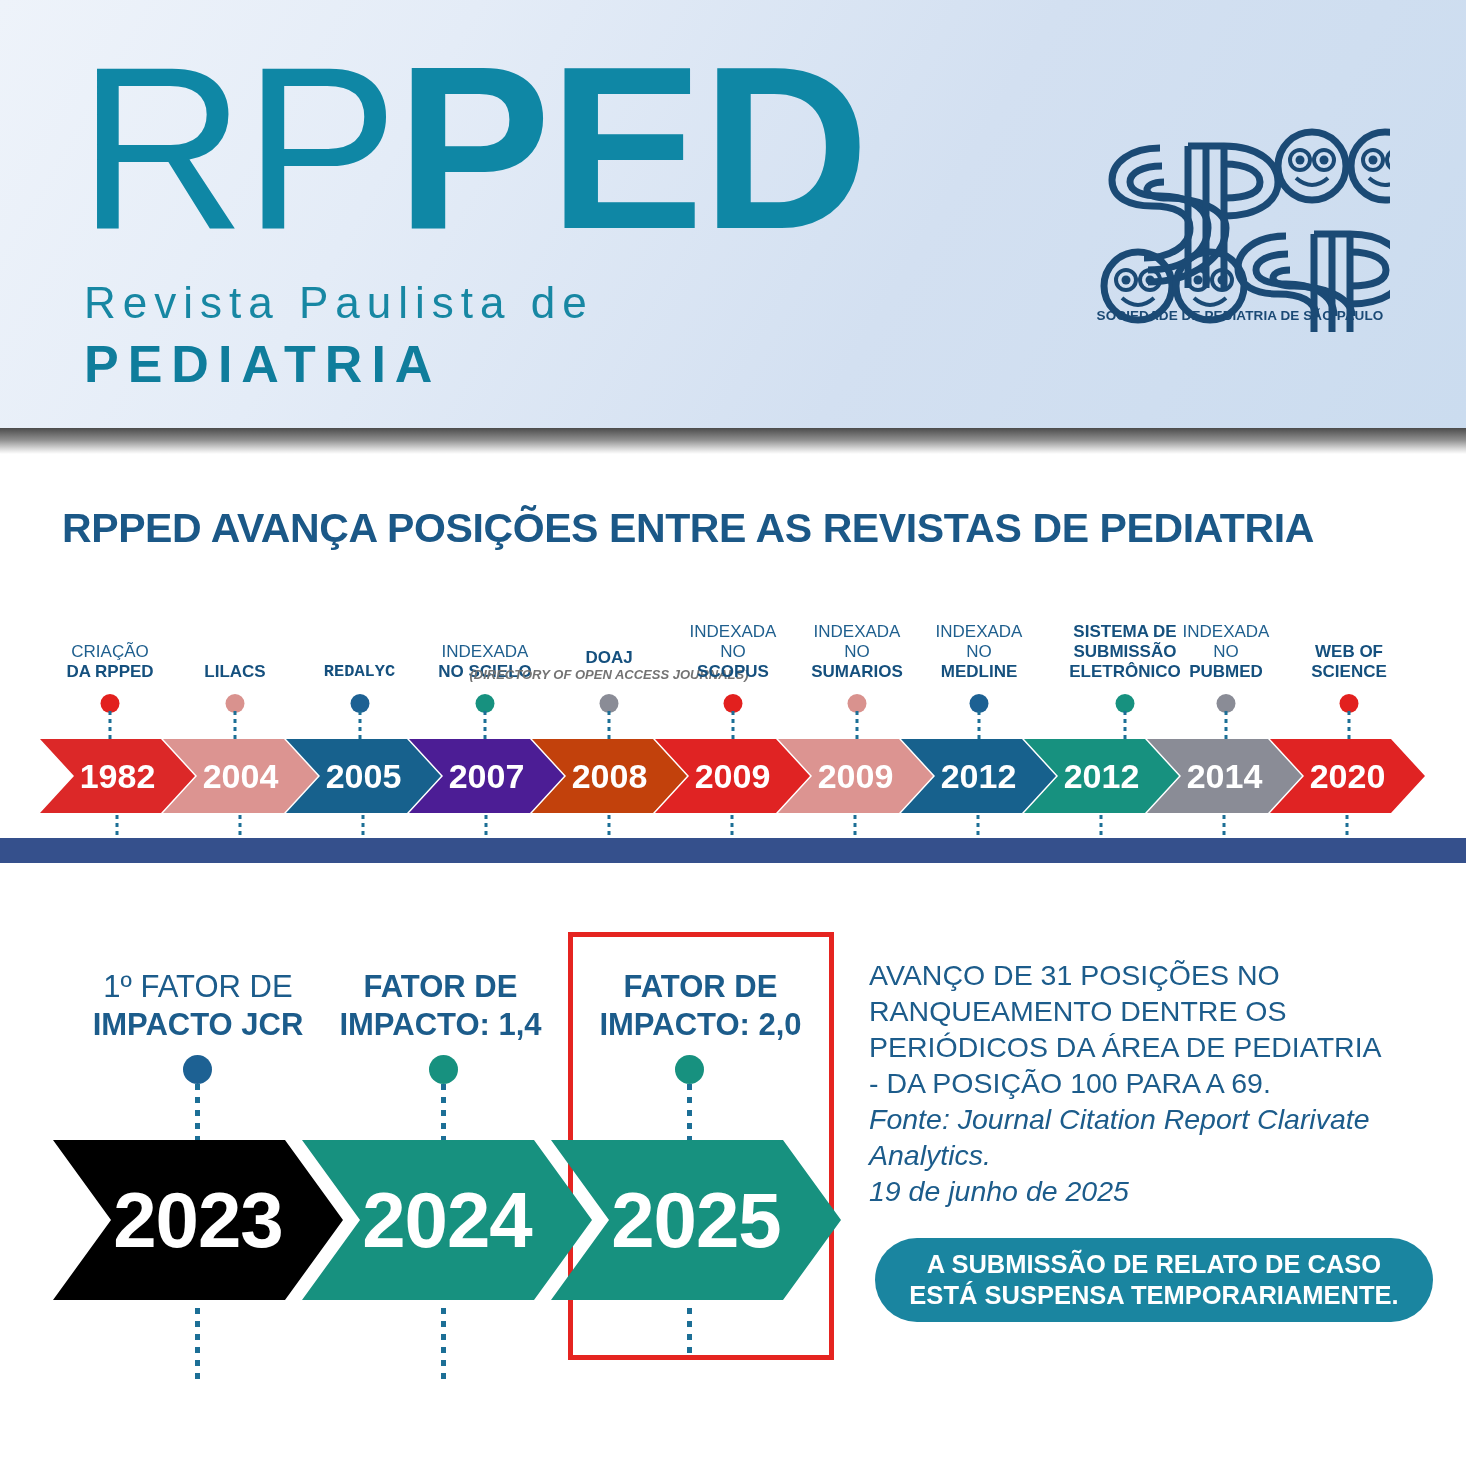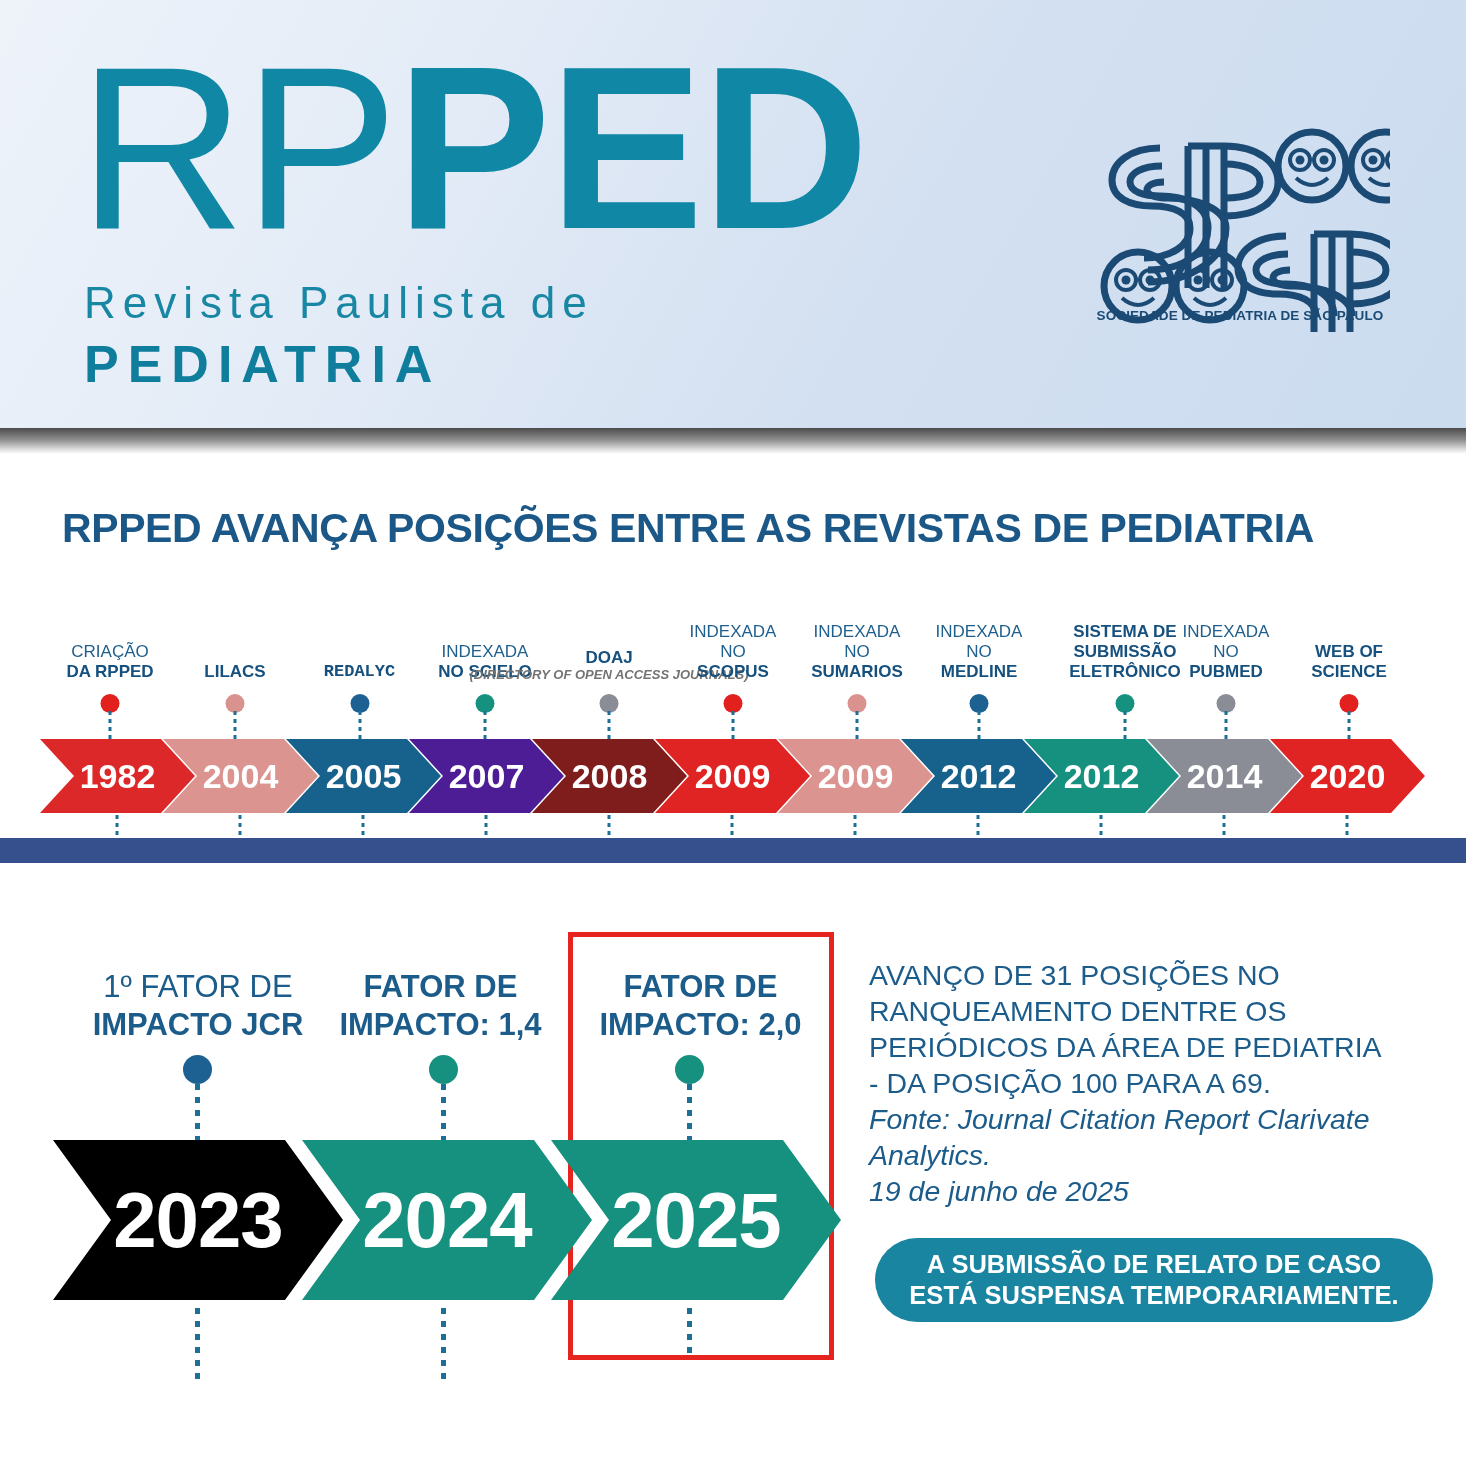--- a/index.html
+++ b/index.html
@@ -284,21 +284,21 @@
     </div>
   <div class="chev" style="left:163px;top:127px;width:155px;height:74px;background:#dc9491;font-size:34px;">
       <span>2004</span>
     </div>
   <div class="chev" style="left:286px;top:127px;width:155px;height:74px;background:#17618d;font-size:34px;">
       <span>2005</span>
     </div>
   <div class="chev" style="left:409px;top:127px;width:155px;height:74px;background:#4c1d95;font-size:34px;">
       <span>2007</span>
     </div>
-  <div class="chev" style="left:532px;top:127px;width:155px;height:74px;background:#7f1d1d;font-size:34px;">
+  <div class="chev" style="left:532px;top:127px;width:155px;height:74px;background:#c2410c;font-size:34px;">
       <span>2008</span>
     </div>
   <div class="chev" style="left:655px;top:127px;width:155px;height:74px;background:#e02323;font-size:34px;">
       <span>2009</span>
     </div>
   <div class="chev" style="left:778px;top:127px;width:155px;height:74px;background:#dc9491;font-size:34px;">
       <span>2009</span>
     </div>
   <div class="chev" style="left:901px;top:127px;width:155px;height:74px;background:#17618d;font-size:34px;">
       <span>2012</span>

